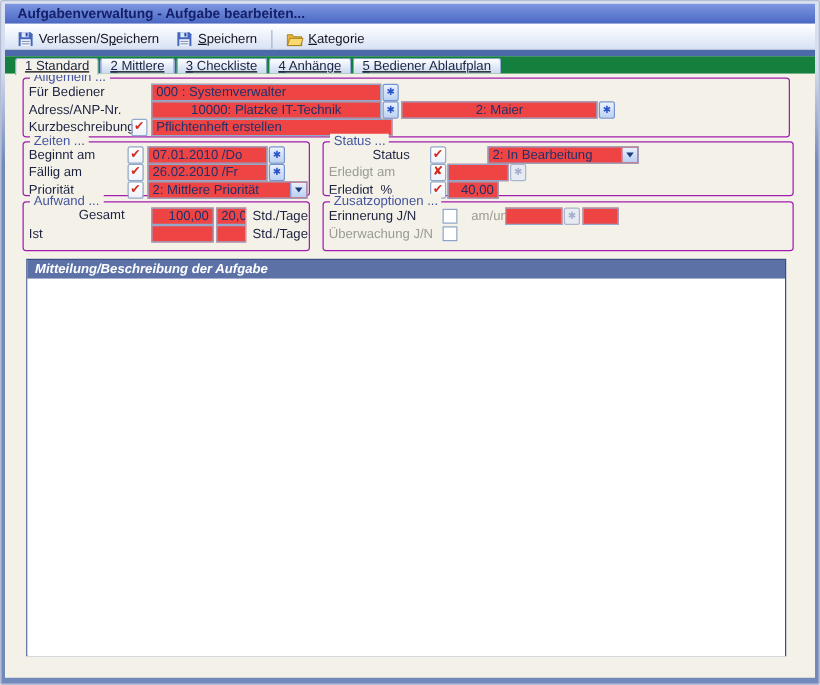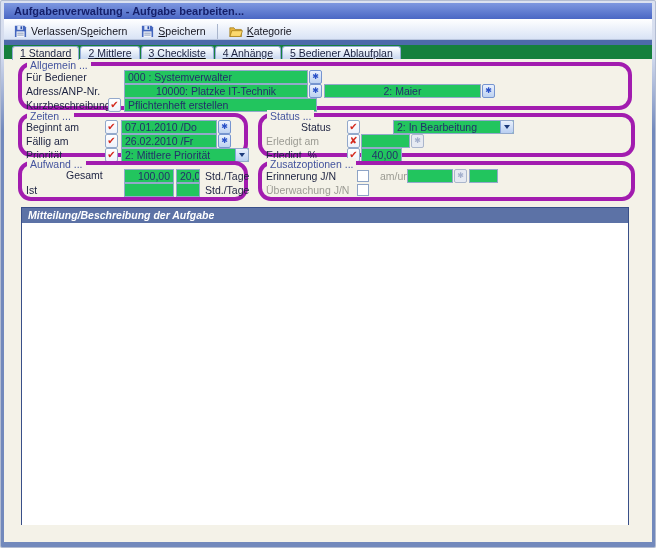--- a/index.html
+++ b/index.html
@@ -39,28 +39,28 @@
   .tab {
     height:13px; line-height:12px; padding:0 7px; font-size:10.5px; color:#1c2240;
     background:linear-gradient(#feffff,#c9d8f0);
     border:1px solid #93aad6; border-bottom:none; border-radius:3px 3px 0 0;
     margin-right:1px; white-space:nowrap;
   }
   .tab.active { background:#f4f2e8; height:14px; line-height:13px; margin-bottom:-1px; position:relative; z-index:2; }
 
   .page { position:relative; flex:1; background:#f4f2e8; overflow:hidden; }
 
-  .grp { position:absolute; border:4px solid #a21caf; border-radius:13px;text-decoration:underline; }
+  .grp { position:absolute; border:1px solid #a21caf; border-radius:3px;text-decoration:underline; }
   .legend { position:absolute; top:-7px; left:5px; background:#f4f2e8; padding:0 3px; color:#44549e; font-size:10.5px; line-height:12px; white-space:nowrap; }
 
   .lab { position:absolute; font-size:10.5px; color:#1c2240; line-height:13px; white-space:nowrap; }
   .lab.dis { color:#9b9b93; }
 
   .fld {
-    position:absolute; height:14px; background:#22c55e;
+    position:absolute; height:14px; background:#ef4444;
     border:1px solid #93a9cb; font-size:10.5px; line-height:12px;
     color:#23306a; padding:0 3px; overflow:hidden; white-space:nowrap;
   }
   .fld.ctr { text-align:center; }
   .fld.rt { text-align:right; }
   .fld.combo { padding-right:15px; }
   .drop-btn {
     position:absolute; top:0; right:0; width:13px; height:12px;
     background:linear-gradient(#e9f0fc,#b9cff2);
     border-left:1px solid #86a4da; border-radius:0 1px 1px 0;

